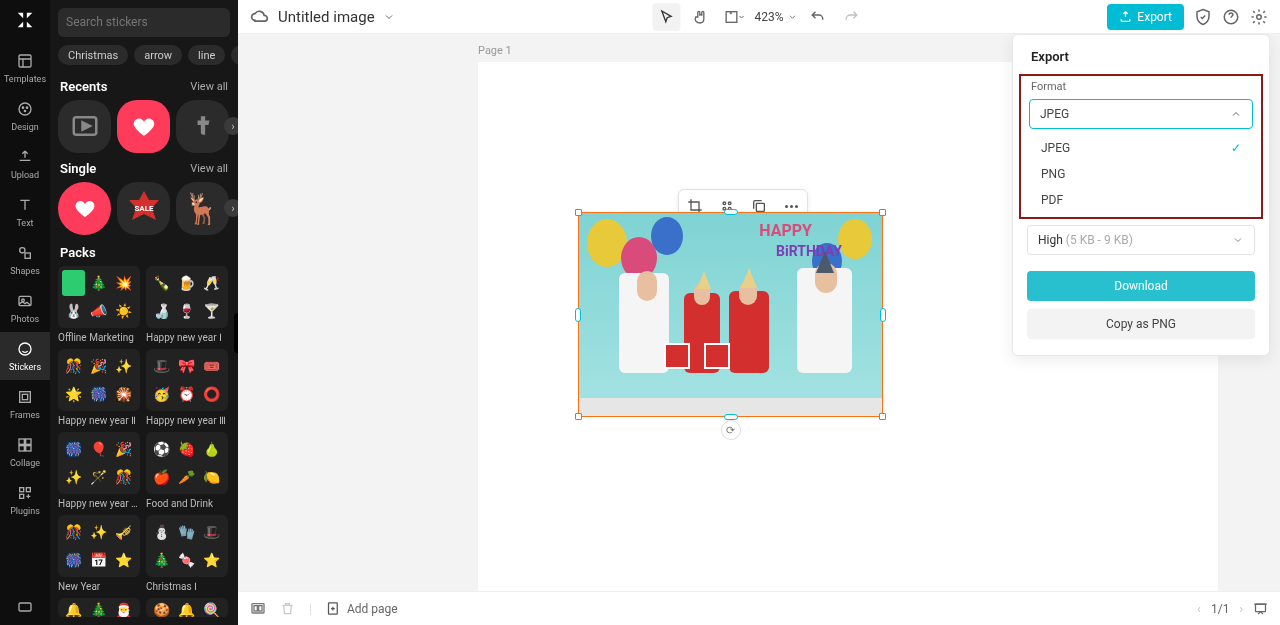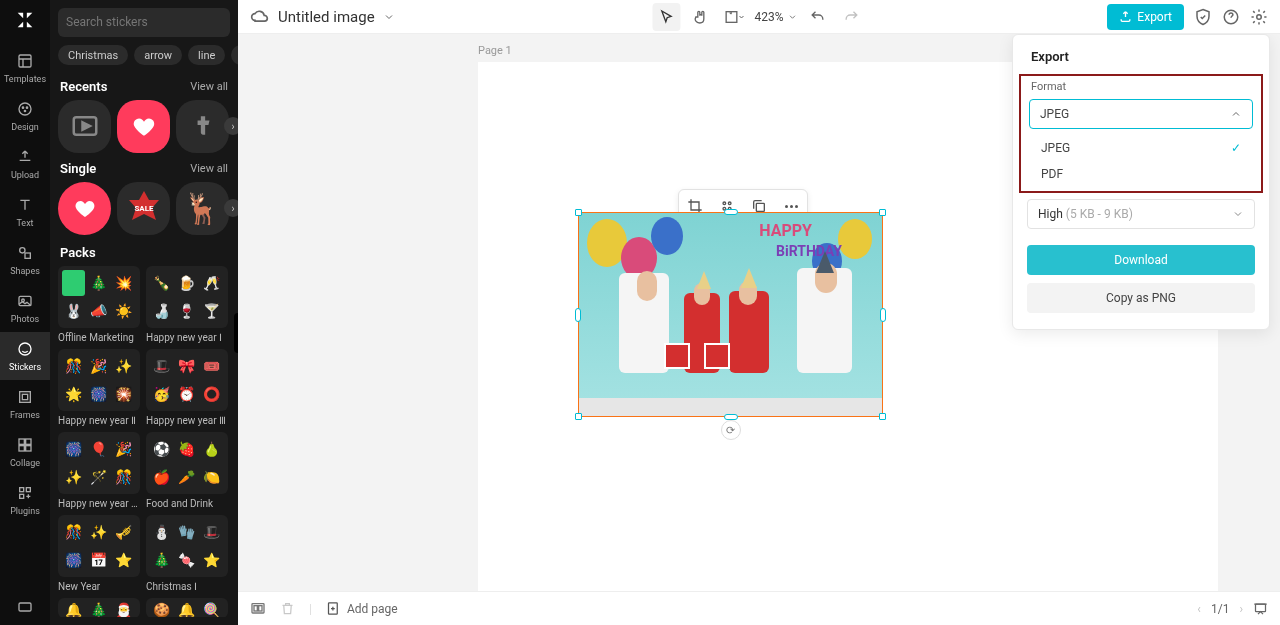--- a/index.html
+++ b/index.html
@@ -542,20 +542,23 @@
             <svg width="12" height="12" viewBox="0 0 24 24" fill="none" stroke="#666" stroke-width="2">
                 <path d="M6 15l6-6 6 6"></path>
               </svg>
           </div>
           <div class="options">
             <div class="option">
                 <span>JPEG</span>
                 <span class="check">✓</span>
               </div>
             <div class="option">
+                <span>PNG</span>
+              </div>
+            <div class="option">
                 <span>PDF</span>
               </div>
           </div>
         </div>
         <div class="quality">
           <span><span style="color:#333">High</span> <span style="color:#aaa">(5 KB - 9 KB)</span></span>
           <svg width="12" height="12" viewBox="0 0 24 24" fill="none" stroke="#888" stroke-width="2">
               <path d="M6 9l6 6 6-6"></path>
             </svg>
         </div>

